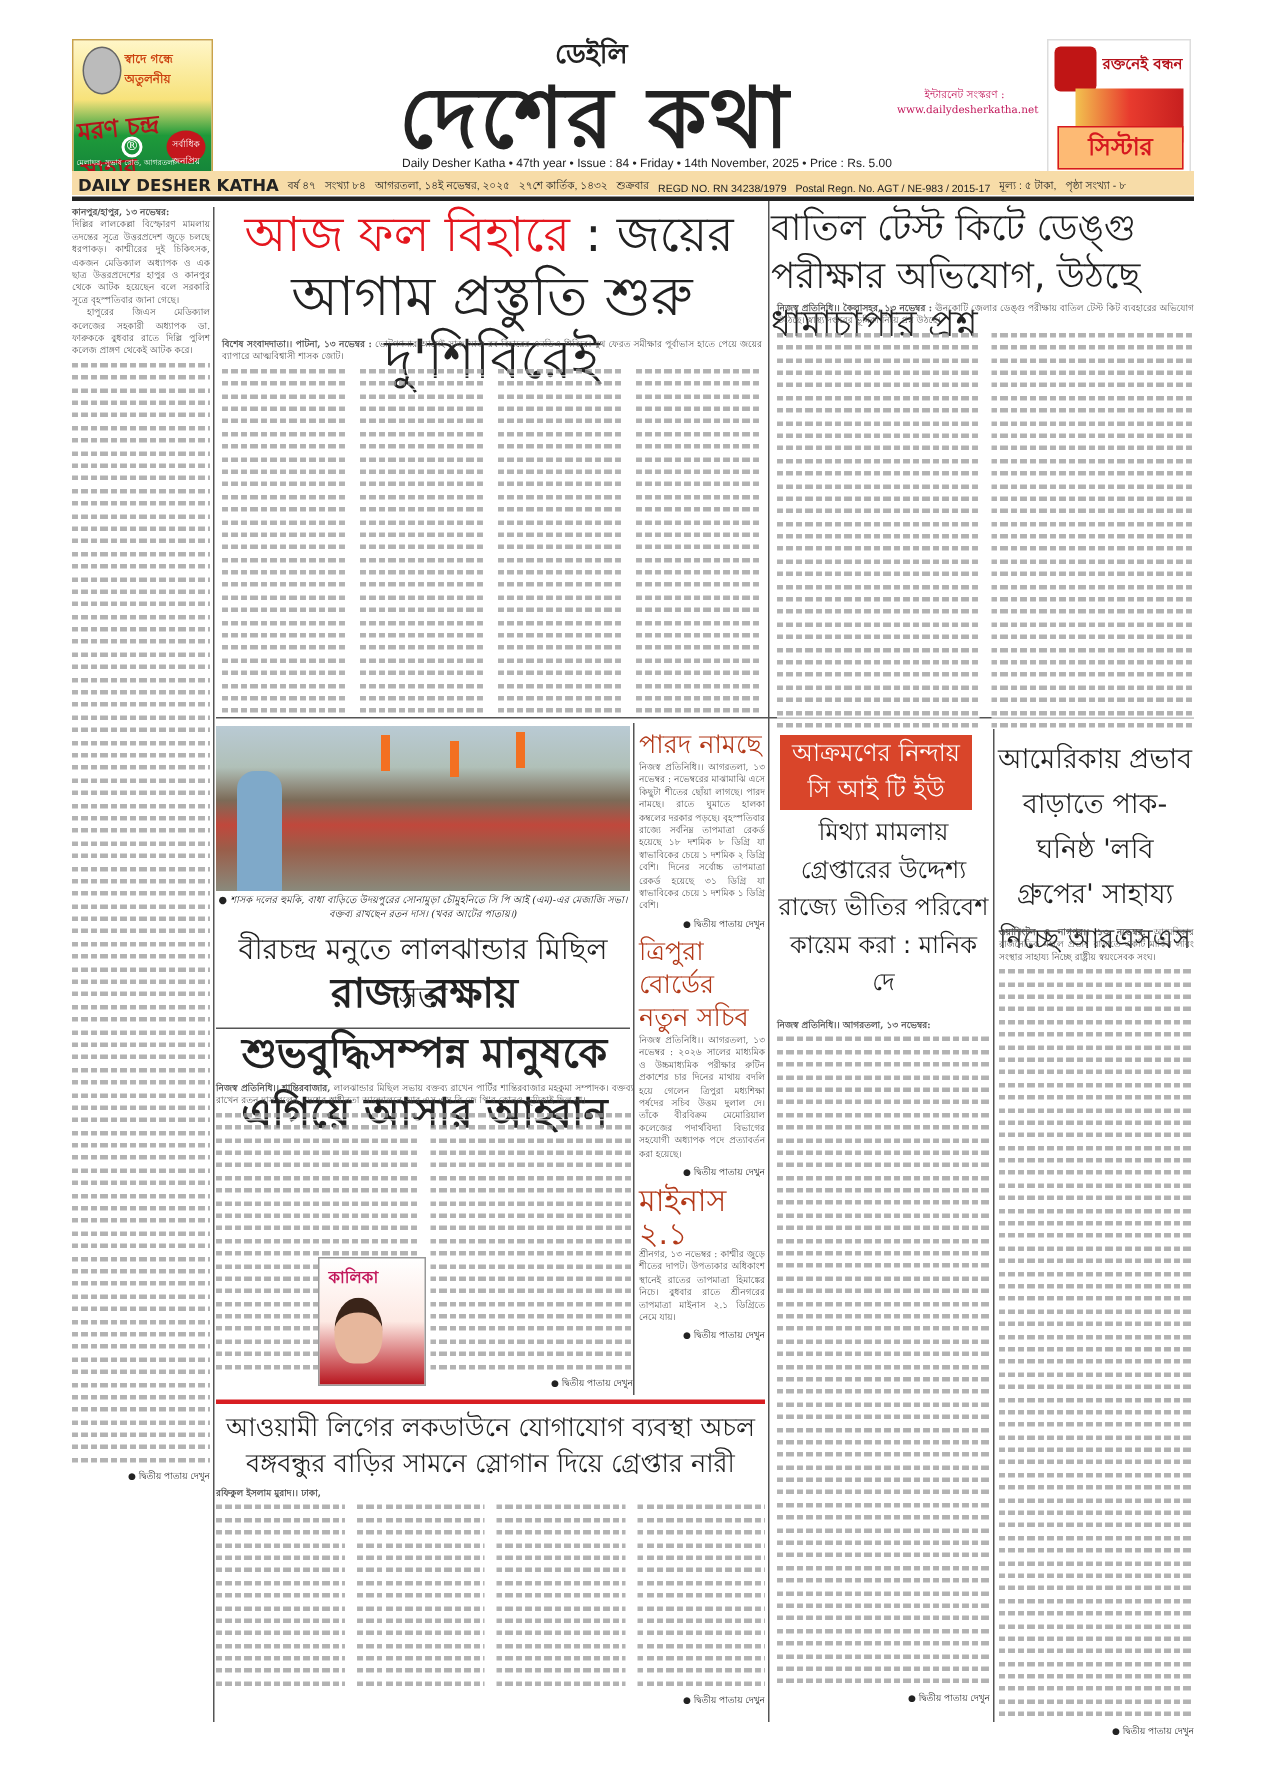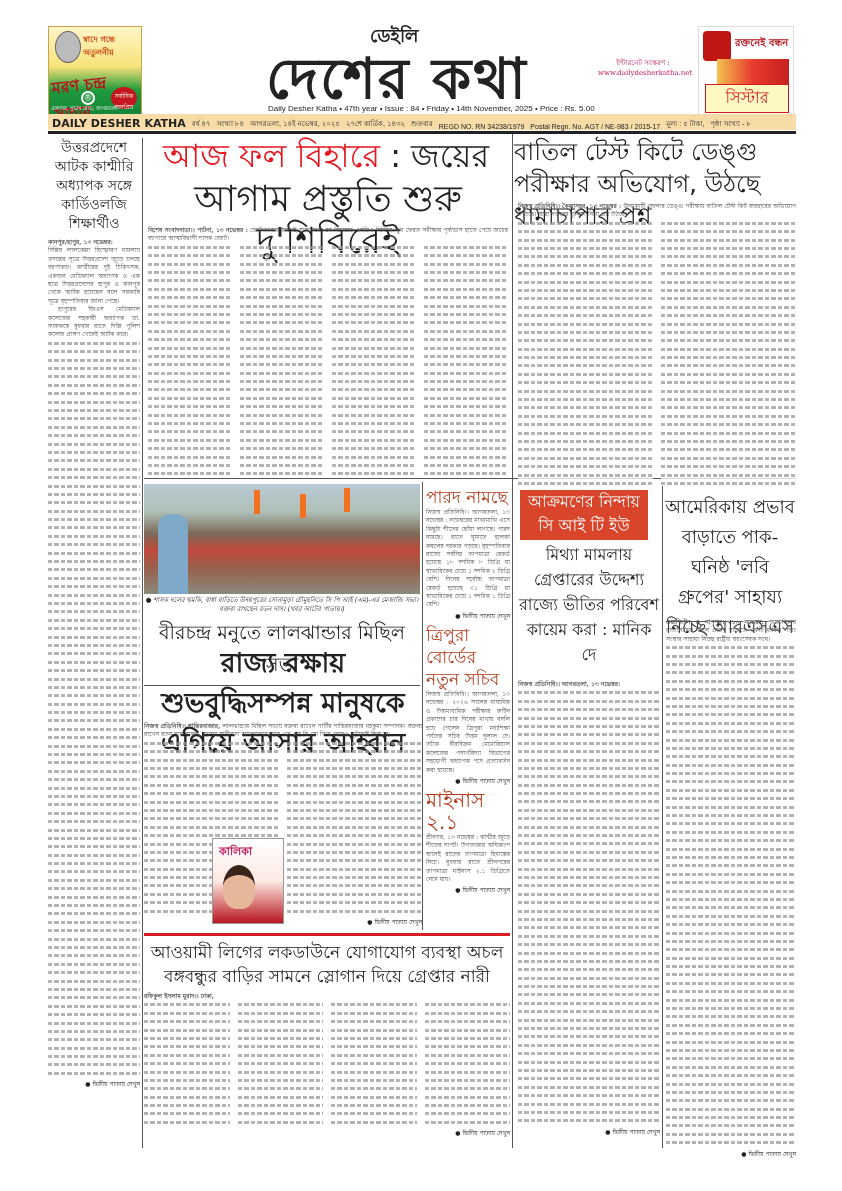--- a/index.html
+++ b/index.html
@@ -13,21 +13,21 @@
 .ad-left .badge{position:absolute;right:4px;top:60px;width:26px;height:22px;border-radius:50%;background:#c4161c;color:#fff;font-size:6px;text-align:center;padding-top:4px}
 .ad-left .foot{position:absolute;left:2px;bottom:2px;font-size:5px;color:#fff}
 .mast-small{left:370px;top:22px;font-size:18px;font-weight:bold}
 .mast-title{left:266px;top:36px;font-size:56px;font-weight:bold;letter-spacing:2px;font-family:"DejaVu Sans",sans-serif}
 .mast-sub{left:268px;top:104px;font-size:8px;font-family:"Liberation Sans",sans-serif}
 .web{left:598px;top:58px;width:90px;font-size:7px;color:#c2185b;text-align:center;line-height:10px}
 .ad-right{left:698px;top:26px;width:96px;height:90px;background:#fff;border:1px solid #ddd;overflow:hidden}
 .ad-right .pkt{position:absolute;left:4px;top:4px;width:28px;height:30px;background:#c01515;border-radius:4px}
 .ad-right .slogan{position:absolute;left:36px;top:8px;font-size:10px;color:#b5121b;font-weight:bold}
 .ad-right .packs{position:absolute;left:18px;top:32px;width:72px;height:36px;background:linear-gradient(90deg,#f2c24f,#e83b2e,#c71f1f)}
-.ad-right .name{position:absolute;left:6px;bottom:2px;width:84px;font-size:16px;color:#d6181f;font-weight:normal;border:1px solid #d6181f;text-align:center;background:#fef9c3}
+.ad-right .name{position:absolute;left:6px;bottom:2px;width:84px;font-size:16px;color:#d6181f;font-weight:bold;border:1px solid #d6181f;text-align:center;background:#fdba74}
 .strip{left:48px;top:114px;width:748px;height:16px;background:#f7dca8;font-size:7px;font-family:"Liberation Sans",sans-serif;display:flex;align-items:flex-end;padding:0 4px;white-space:nowrap;gap:6px}
 .strip .en{font-size:11px;font-weight:bold;font-family:"DejaVu Sans",sans-serif}
 .rule{left:48px;top:131px;width:748px;height:3px;background:#222}
 .col-left{left:48px;top:138px;width:92px;height:1010px}
 .side-h{font-size:14px;text-align:center;line-height:19px;margin-bottom:5px}
 .text{font-size:6px;line-height:8.4px;color:#555;text-align:justify}
 .filler{height:8.4px;border-bottom:1px solid #fff;background:repeating-linear-gradient(90deg,#9a9a9a 0 4px,transparent 4px 6px,#9a9a9a 6px 11px,transparent 11px 13px);background-size:100% 3px;background-repeat:no-repeat;background-position:0 3px;opacity:.75}
 .vline{width:1px;background:#555}
 .lead-h1{left:148px;top:138px;width:356px;font-size:32px;line-height:36px;text-align:center;font-family:"DejaVu Sans",sans-serif}
 .red{color:#e4161e}
@@ -86,21 +86,20 @@
   <span>২৭শে কার্তিক, ১৪৩২</span>
   <span>শুক্রবার</span>
   <span>REGD NO. RN 34238/1979</span>
   <span>Postal Regn. No. AGT / NE-983 / 2015-17</span>
   <span>মূল্য : ৫ টাকা,</span>
   <span>পৃষ্ঠা সংখ্যা - ৮</span>
 </div>
 <div class="abs rule"></div>
 
 <div class="abs col-left">
-  <div class="side-h">উত্তরপ্রদেশে আটক কাশ্মীরি অধ্যাপক সঙ্গে কার্ডিওলজি শিক্ষার্থীও</div>
   <div class="text" style="font-weight:bold">কানপুর/হাপুর, ১৩ নভেম্বর:</div>
   <div class="text">দিল্লির লালকেল্লা বিস্ফোরণ মামলায় তদন্তের সূত্রে উত্তরপ্রদেশ জুড়ে চলছে ধরপাকড়। কাশ্মীরের দুই চিকিৎসক, একজন মেডিক্যাল অধ্যাপক ও এক ছাত্র উত্তরপ্রদেশের হাপুর ও কানপুর থেকে আটক হয়েছেন বলে সরকারি সূত্রে বৃহস্পতিবার জানা গেছে।</div>
   <div class="text" style="text-indent:10px">হাপুরের জিএস মেডিক্যাল কলেজের সহকারী অধ্যাপক ডা. ফারুককে বুধবার রাতে দিল্লি পুলিশ কলেজ প্রাঙ্গণ থেকেই আটক করে।</div>
   <div id="left-fill">
       <div class="filler"></div>
       <div class="filler"></div>
       <div class="filler"></div>
       <div class="filler"></div>
       <div class="filler"></div>
       <div class="filler"></div>

